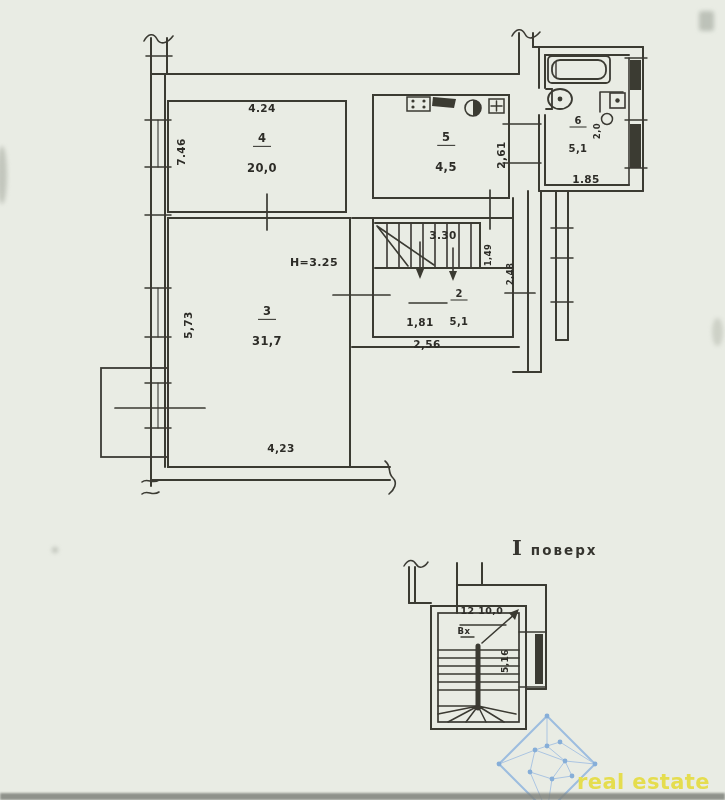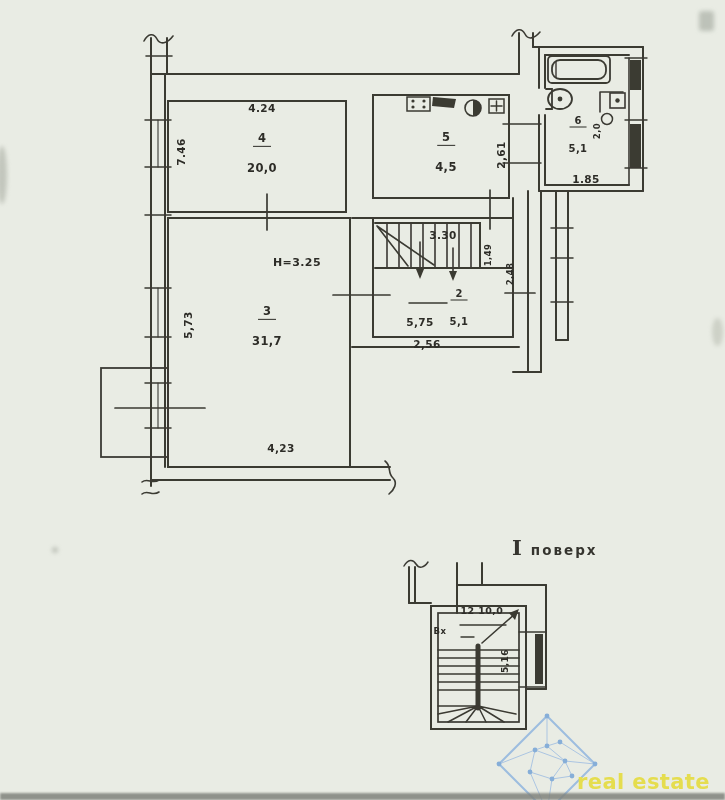--- a/index.html
+++ b/index.html
@@ -232,44 +232,44 @@
   <span class="lbl" style="left:443px; top:191px;margin-top:44px;">3.30</span>
   <span class="lbl v" style="left:501px; top:155px;">2,61</span>
 
   <div class="frac sm" style="left:578px; top:134px;">
     <span class="num">6</span>
     <span class="area">5,1</span>
   </div>
   <span class="lbl" style="left:586px; top:179px;">1.85</span>
   <span class="lbl v small" style="left:597px; top:131px;">2,0</span>
 
-  <span class="lbl" style="left:297px; top:262px; font-size:11px;">H=3.25</span>
+  <span class="lbl" style="left:314px; top:262px; font-size:11px;">H=3.25</span>
   <div class="frac" style="left:267px; top:326px;">
     <span class="num">3</span>
     <span class="area">31,7</span>
   </div>
   <span class="lbl v" style="left:188px; top:325px;">5,73</span>
   <span class="lbl" style="left:273px; top:448px;margin-left:8px;">4,23</span>
 
   <span class="lbl" style="left:427px; top:296px;margin-top:48px;">2,56</span>
   <div class="frac sm" style="left:459px; top:307px;">
     <span class="num">2</span>
     <span class="area">5,1</span>
   </div>
-  <span class="lbl" style="left:420px; top:322px;">5,75</span>
+  <span class="lbl" style="left:420px; top:322px;">1,81</span>
   <span class="lbl v small" style="left:488px; top:255px;">1,49</span>
   <span class="lbl v small" style="left:510px; top:274px;">2,48</span>
 
   <div class="caption">
     <span class="numeral">І</span>
     <span class="word">поверх</span>
   </div>
 
   <span class="lbl" style="left:482px; top:610px; font-size:9.5px;">12 10,0</span>
-  <span class="lbl small" style="left:440px; top:631px;">Вх</span>
+  <span class="lbl small" style="left:464px; top:631px;">Вх</span>
   <span class="lbl v" style="left:505px; top:661px; font-size:9px;">5,16</span>
 
   <svg width="110" height="92" viewBox="0 0 110 92" style="left:492px; top:712px;">
     <g stroke="#9dbddf" fill="none" stroke-width="2">
       <path d="M55,4 L103,52 L55,100 L7,52 Z"></path>
     </g>
     <g stroke="#abc5e2" stroke-width="1">
       <path d="M55,4 L55,34 M55,34 L73,49 M55,34 L43,38 M43,38 L7,52 M43,38 L38,60 M73,49 L103,52 M73,49 L60,67 M38,60 L60,67 M60,67 L55,100 M38,60 L55,100 M73,49 L80,64 M80,64 L60,67 M43,38 L73,49 M55,34 L68,30 M68,30 L103,52"></path>
     </g>
     <g fill="#86aed8" stroke="none">

